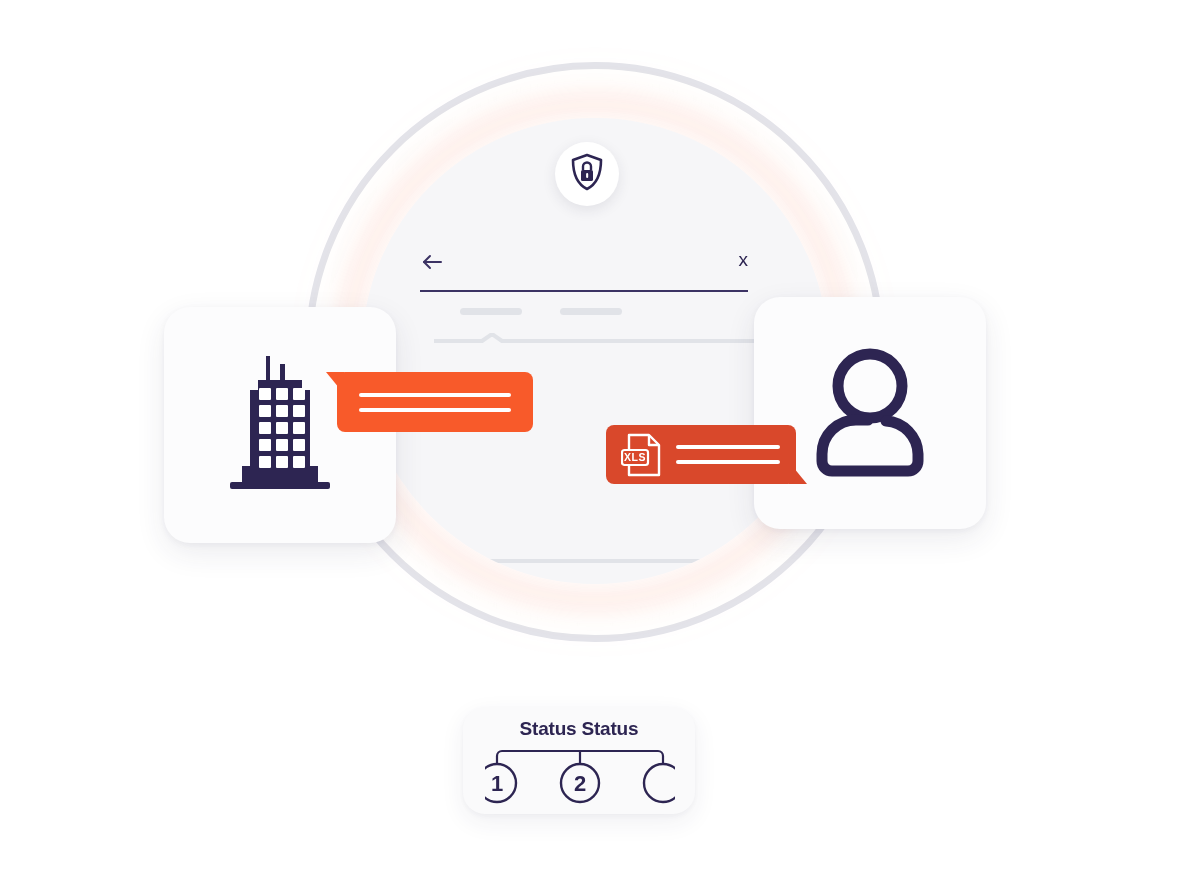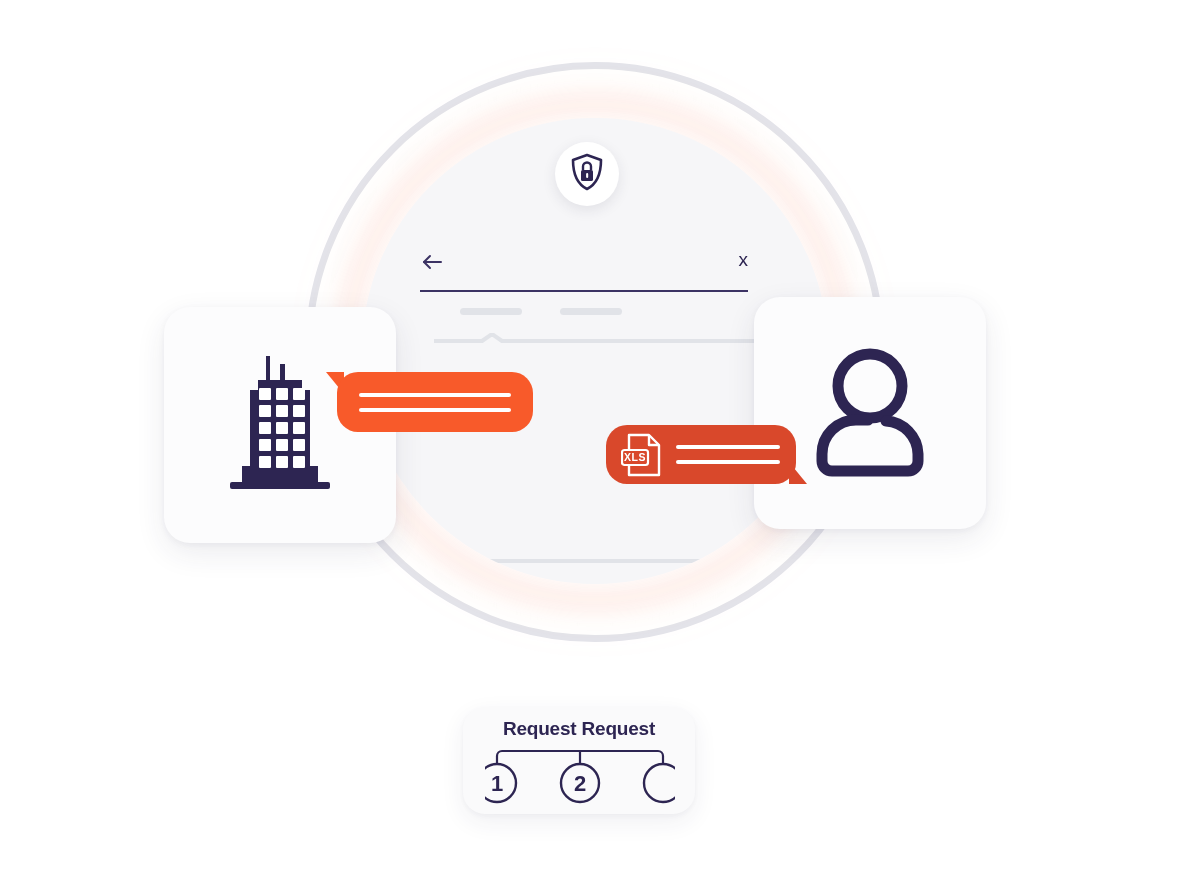--- a/index.html
+++ b/index.html
@@ -186,21 +186,21 @@
     left: 50%;
     top: 50%;
     transform: translate(-50%, -50%);
     width: 128px;
     height: 130px;
   }
 
   
   .bubble {
     position: absolute;
-    border-radius: 21px;
+    border-radius: 8px;
   }
   .bubble-lines {
     position: absolute;
     left: 0; top: 0; right: 0; bottom: 0;
     display: flex;
     flex-direction: column;
     justify-content: center;
     gap: 11px;
   }
   .bubble-line {
@@ -412,21 +412,21 @@
         <text x="14" y="28.2" text-anchor="middle" fill="#ffffff" font-family="Liberation Sans, sans-serif" font-size="10.5" font-weight="bold" letter-spacing="0.5">XLS</text>
       </svg>
     </span>
     <div class="right-lines">
       <div class="bubble-line"></div>
       <div class="bubble-line"></div>
     </div>
   </div>
 
   <div class="status-card">
-    <div class="status-title">Request Request</div>
+    <div class="status-title">Status Status</div>
     <span class="status-graphic">
       <svg viewBox="0 0 190 62" width="190" height="62" fill="none">
         <path d="M12 20 L12 13 a5 5 0 0 1 5 -5 L173 8 a5 5 0 0 1 5 5 L178 20" stroke="#2d2552" stroke-width="2.2" fill="none" stroke-linejoin="round"></path>
         <line x1="95" y1="8" x2="95" y2="22" stroke="#2d2552" stroke-width="2.2"></line>
 
         <circle cx="12" cy="40" r="19" stroke="#2d2552" stroke-width="2.4" fill="none"></circle>
         <text x="12" y="48" text-anchor="middle" fill="#2d2552" font-family="Liberation Sans, sans-serif" font-size="22" font-weight="bold">1</text>
 
         <circle cx="95" cy="40" r="19" stroke="#2d2552" stroke-width="2.4" fill="none"></circle>
         <text x="95" y="48" text-anchor="middle" fill="#2d2552" font-family="Liberation Sans, sans-serif" font-size="22" font-weight="bold">2</text>

